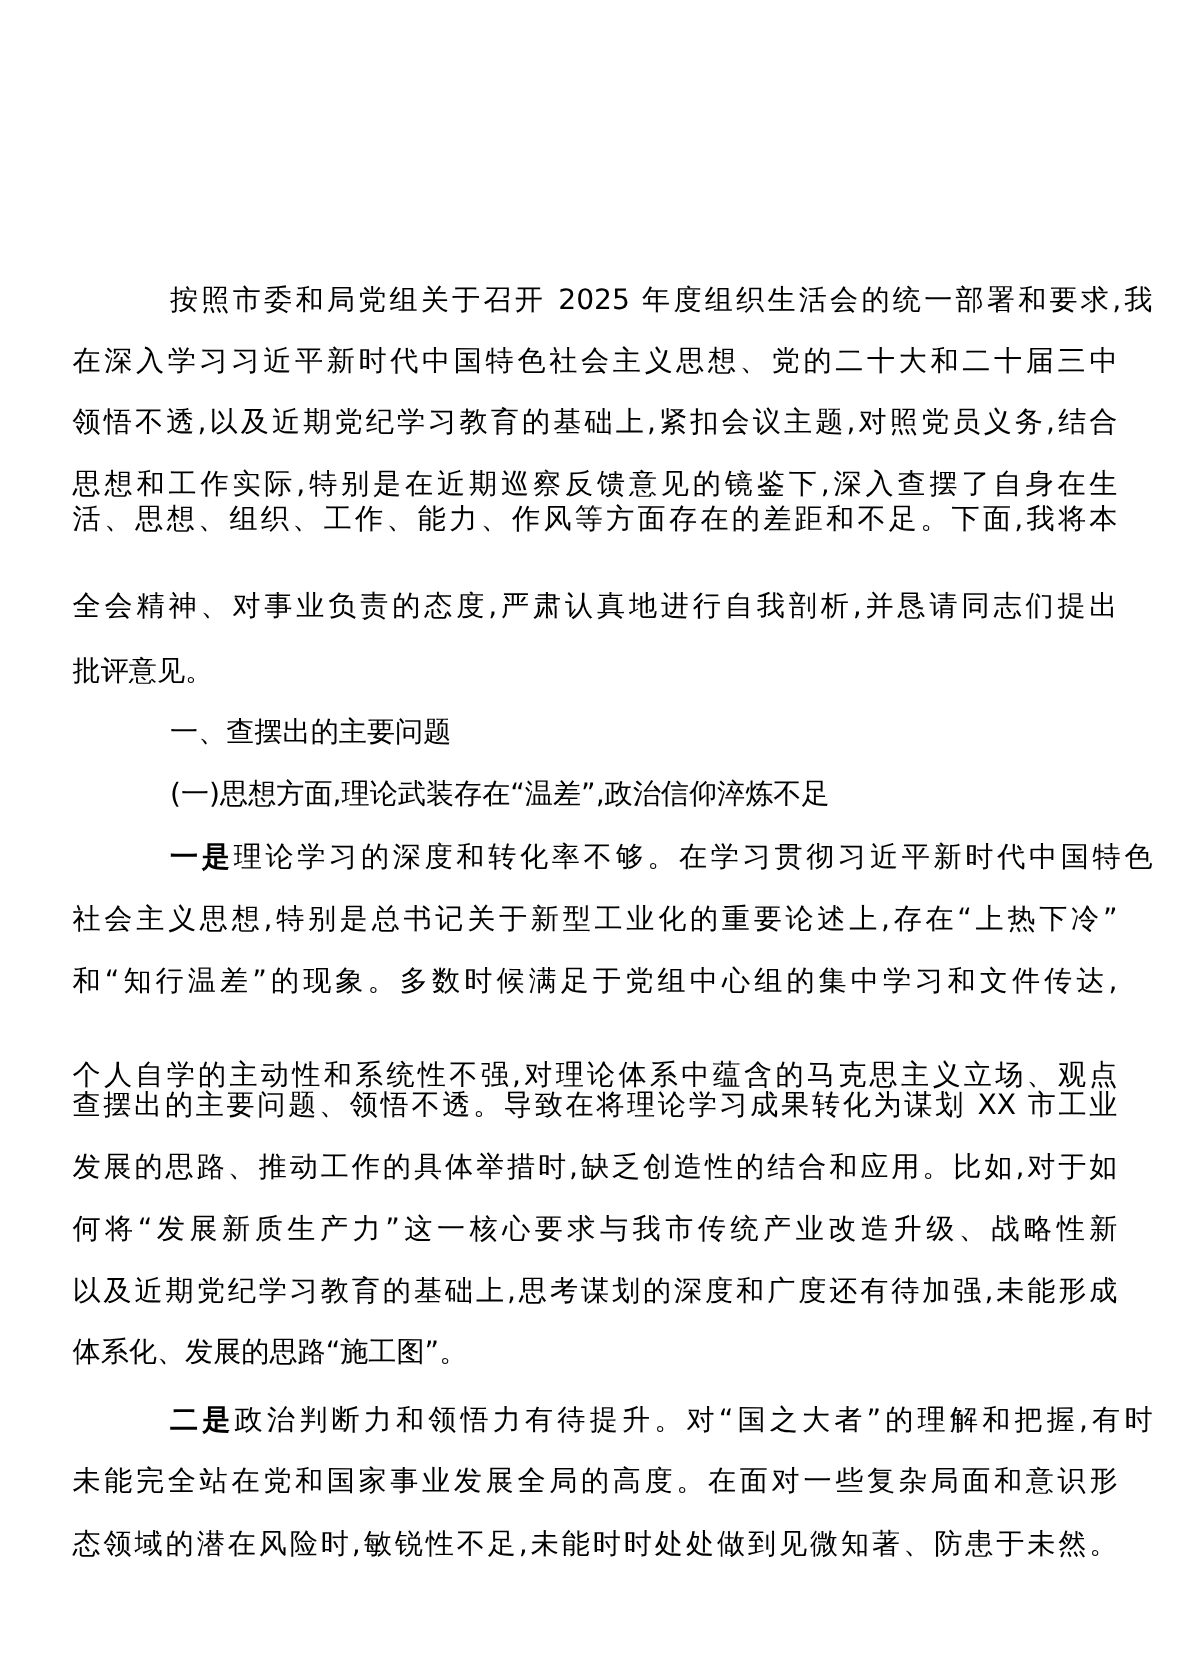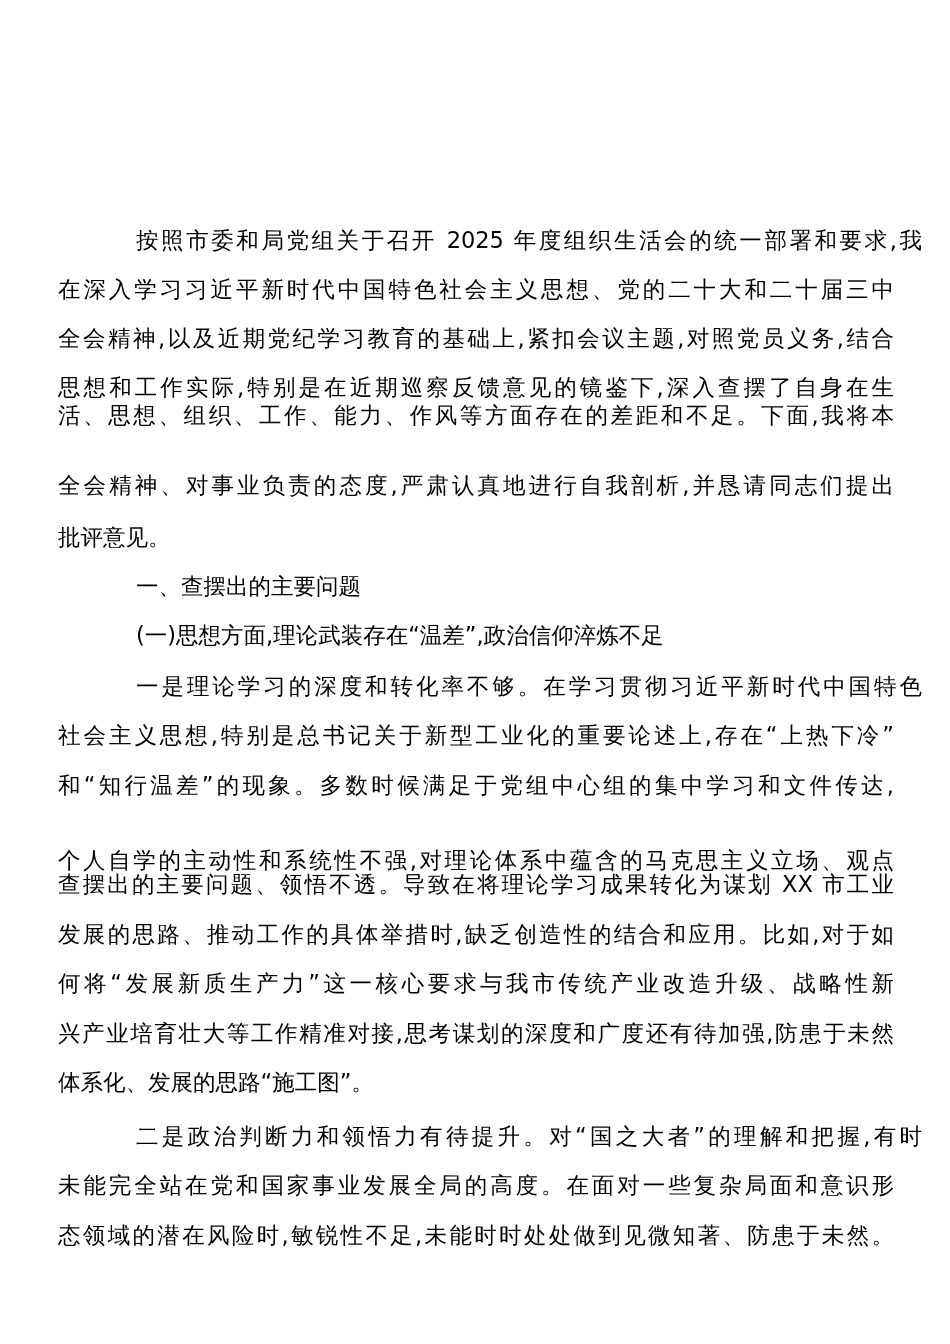--- a/index.html
+++ b/index.html
@@ -8,50 +8,50 @@
   .page { position: absolute; left: 0; top: 0; width: 950px; height: 1344px; background: #fff; }
   .title { position: absolute; left: 0; width: 950px; text-align: center;
            font-size: 31px; line-height: 40px; white-space: nowrap; letter-spacing: 0px; }
   .t1 { top: 73px; }
   .t2 { top: 118px; }
   .line { position: absolute; left: 58px; width: 836px; font-size: 22.5px; line-height: 30px;
           white-space: nowrap; text-align: justify; text-align-last: justify; }
   .line.last { text-align-last: left; }
   .line.indent { left: 108px; width: 786px; margin-left: 28px; }
   .line.heading { text-align-last: left; }
-  b.lead { font-weight: normal; }
+  b.lead { font-weight: bold; }
 </style>
 </head>
 <body>
 
 <div class="page">
 
 
   <div>
     <div class="line indent" style="top:225px">按照市委和局党组关于召开 2025 年度组织生活会的统一部署和要求,我</div>
     <div class="line" style="top:274px">在深入学习习近平新时代中国特色社会主义思想、党的二十大和二十届三中</div>
-    <div class="line" style="top:323px">全会精神,以及近期党纪学习教育的基础上,紧扣会议主题,对照党员义务,结合</div>
+    <div class="line" style="top:323px">领悟不透,以及近期党纪学习教育的基础上,紧扣会议主题,对照党员义务,结合</div>
     <div class="line" style="top:372px">思想和工作实际,特别是在近期巡察反馈意见的镜鉴下,深入查摆了自身在生</div>
     <div class="line" style="top:400px">活、思想、组织、工作、能力、作风等方面存在的差距和不足。下面,我将本</div>
     <div class="line" style="top:470px">全会精神、对事业负责的态度,严肃认真地进行自我剖析,并恳请同志们提出</div>
     <div class="line last" style="top:522px">批评意见。</div>
   </div>
 
   <div class="line indent heading" style="top:571px">一、查摆出的主要问题</div>
   <div class="line indent heading" style="top:620px">(一)思想方面,理论武装存在“温差”,政治信仰淬炼不足</div>
 
   <div>
     <div class="line indent" style="top:671px"><b class="lead">一是</b><span>理论学习的深度和转化率不够。在学习贯彻习近平新时代中国特色</span></div>
     <div class="line" style="top:720px">社会主义思想,特别是总书记关于新型工业化的重要论述上,存在“上热下冷”</div>
     <div class="line" style="top:770px">和“知行温差”的现象。多数时候满足于党组中心组的集中学习和文件传达,</div>
     <div class="line" style="top:845px">个人自学的主动性和系统性不强,对理论体系中蕴含的马克思主义立场、观点</div>
     <div class="line" style="top:869px">查摆出的主要问题、领悟不透。导致在将理论学习成果转化为谋划 XX 市工业</div>
     <div class="line" style="top:919px">发展的思路、推动工作的具体举措时,缺乏创造性的结合和应用。比如,对于如</div>
     <div class="line" style="top:968px">何将“发展新质生产力”这一核心要求与我市传统产业改造升级、战略性新</div>
-    <div class="line" style="top:1018px">兴产业培育壮大等工作精准对接,思考谋划的深度和广度还有待加强,防患于未然</div>
+    <div class="line" style="top:1018px">以及近期党纪学习教育的基础上,思考谋划的深度和广度还有待加强,未能形成</div>
     <div class="line last" style="top:1067px">体系化、发展的思路“施工图”。</div>
   </div>
 
   <div>
     <div class="line indent" style="top:1121px"><b class="lead">二是</b><span>政治判断力和领悟力有待提升。对“国之大者”的理解和把握,有时</span></div>
     <div class="line" style="top:1170px">未能完全站在党和国家事业发展全局的高度。在面对一些复杂局面和意识形</div>
     <div class="line" style="top:1220px">态领域的潜在风险时,敏锐性不足,未能时时处处做到见微知著、防患于未然。</div>
   </div>
 
 </div>

